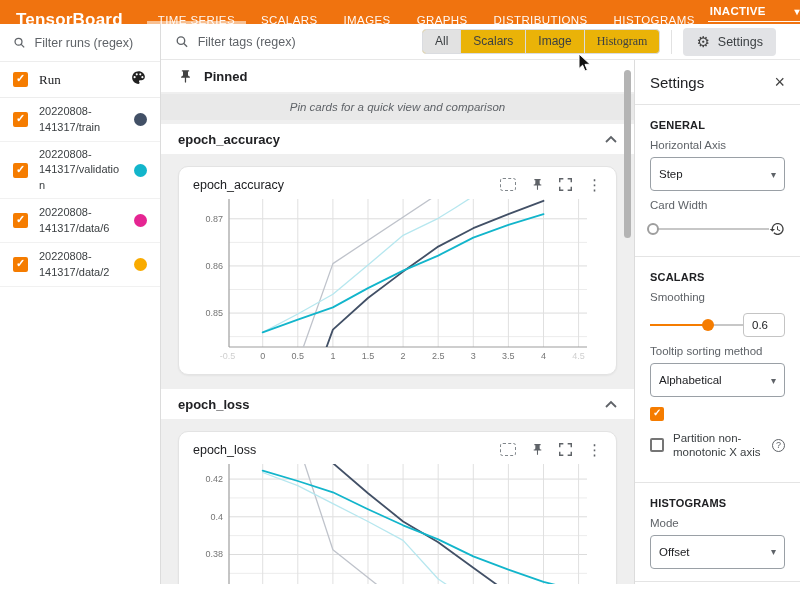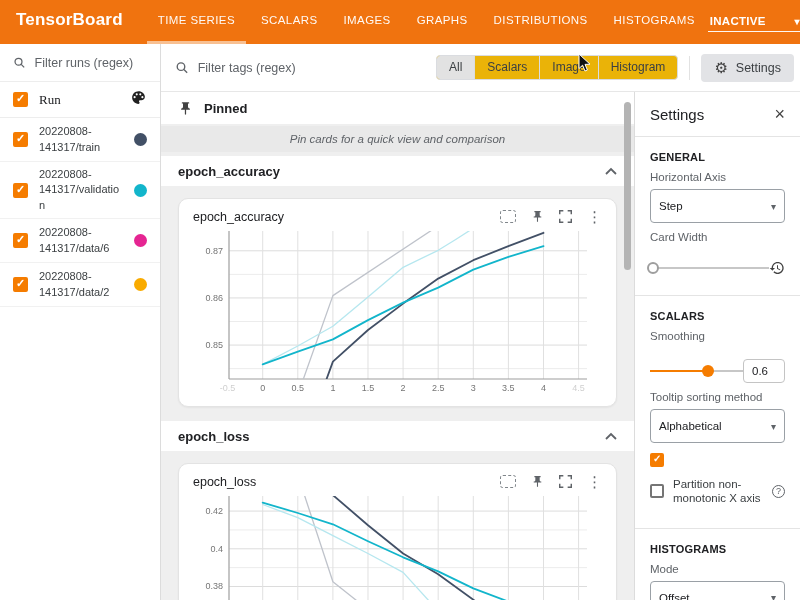--- a/index.html
+++ b/index.html
@@ -1,20 +1,20 @@
 <!DOCTYPE html>
 <html><head>
 <meta charset="utf-8">
 <style>
   * { margin:0; padding:0; box-sizing:border-box; }
   html,body { width:800px; height:600px; overflow:hidden; background:#fff;
     font-family:"Liberation Sans", sans-serif; -webkit-font-smoothing:antialiased; }
 
   
-  .topbar { height:44px; background:#f0730f; display:flex; align-items:stretch; color:#fff; position:relative; }
+  .topbar { height:24px; background:#f0730f; display:flex; align-items:stretch; color:#fff; position:relative; }
   .brand { font-size:17px; font-weight:bold; line-height:40px; padding:0 22px 0 16px; letter-spacing:.2px; }
   .tabs { display:flex; }
   .tab { padding:0 13px; line-height:40px; font-size:11.5px; letter-spacing:.4px; color:rgba(255,255,255,.96); position:relative; white-space:nowrap; }
   .tab.active::after { content:""; position:absolute; left:2px; right:2px; bottom:0; height:3px; background:rgba(255,255,255,.55); }
   .topbar-right { margin-left:auto; display:flex; align-items:center; gap:13px; padding-right:14px; }
   .status-select { width:94px; border-bottom:1px solid rgba(255,255,255,.95); display:flex; align-items:center; justify-content:space-between; font-size:11.5px; font-weight:bold; letter-spacing:.3px; padding:3px 2px 4px; }
   .gear-glyph { font-size:19px; line-height:1; }
 
   
   .content { display:flex; height:560px; }
@@ -30,25 +30,25 @@
   .run-row { min-height:44px; display:flex; align-items:center; gap:11px; padding:5px 13px; border-bottom:1px solid #f1f1f1; }
   .run-name { font-size:11px; color:#3c4043; width:84px; line-height:1.4; overflow-wrap:break-word; }
   .run-dot { width:13px; height:13px; border-radius:50%; margin-left:auto; flex:none; }
 
   .cb { width:15px; height:15px; border:2px solid #757575; border-radius:2px; position:relative; flex:none; background:#fff; }
   .cb.checked { background:#f57c00; border-color:#f57c00; }
   .cb.checked::after { content:"\2713"; position:absolute; left:1px; top:-2px; color:#fff; font-size:11px; font-weight:bold; }
 
   
   .right-col { flex:1; display:flex; flex-direction:column; min-width:0; }
-  .toolbar { height:48px; background:#fff; border-bottom:1px solid #e7e7e7; display:flex; align-items:center; padding:0 6px 0 14px; }
+  .toolbar { height:36px; background:#fff; border-bottom:1px solid #e7e7e7; display:flex; align-items:center; padding:0 24px 0 14px; }
   .tag-search { display:flex; align-items:center; gap:9px; flex:1; }
   .filter-group { display:flex; border:1px solid #dadce0; border-radius:4px; overflow:hidden; height:25px; background:#eab308; }
   .filter-item { padding:0 12px; line-height:23px; font-size:12px; color:#3c4043; border-right:1px solid #dadce0; white-space:nowrap; }
-  .filter-item:last-child { border-right:none; }
+  .filter-item:last-child { border-right:none;font-family:Liberation Serif, serif; }
   .filter-item.selected { background:#e2e2e2; }
   .toolbar-divider { width:1px; height:24px; background:#e2e2e2; margin:0 11px; }
   .settings-btn { display:flex; align-items:center; gap:8px; background:#e2e3e6; border-radius:4px; height:28px; padding:0 13px; font-size:12.5px; color:#3c4043; white-space:nowrap; }
   .settings-btn .gear-glyph { font-size:15px; color:#424242; }
 
   .lower { flex:1; display:flex; min-height:0; }
 
   
   .main { flex:1; background:#efefef; position:relative; overflow:hidden; min-width:0; }
   .pinned-bar { background:#fff; height:32px; display:flex; align-items:center; gap:11px; padding:0 17px; margin-bottom:2px; }
@@ -68,21 +68,21 @@
   .settings { width:166px; min-width:166px; background:#fff; border-left:1px solid #dcdcdc; overflow:hidden; }
   .sp-header { display:flex; align-items:center; justify-content:space-between; padding:13px 15px 9px; }
   .sp-title { font-size:15px; color:#202124; }
   .close-x { font-size:18px; color:#444; line-height:1; }
   .divider { border:none; border-top:1px solid #e4e4e4; margin:4px 0; }
   .sp-section { padding:6px 15px 8px; }
   .sp-heading { font-size:11px; font-weight:bold; color:#202124; letter-spacing:.2px; margin:4px 0 6px; }
   .sp-label { font-size:11.5px; color:#5f6368; margin:8px 0 6px; }
   .select { height:25px; border:1px solid #9aa0a6; border-radius:4px; display:flex; align-items:center; justify-content:space-between; padding:16px 8px; font-size:11.5px; color:#202124; background:#fff; }
   .caret { font-size:10px; color:#5f6368; }
-  .slider-row { display:flex; align-items:center; gap:0; margin:17px 0 7px; }
+  .slider-row { display:flex; align-items:center; gap:0; margin:10px 0 7px; }
   .slider { position:relative; flex:1; height:14px; }
   .slider .track { position:absolute; top:6px; left:0; right:0; height:2px; background:#c7c7c7; }
   .slider .fill { height:2px; background:#f57c00; width:0%; }
   .slider .thumb { position:absolute; top:1px; left:0%; width:12px; height:12px; border-radius:50%; background:#f57c00; margin-left:-4px; }
   .slider.hollow .thumb { background:#fff; border:2px solid #9e9e9e; }
   .value-input { width:42px; height:24px; border:1px solid #c4c4c4; border-radius:4px; font-size:11.5px; color:#202124; padding-left:8px; font-family:inherit; outline:none; }
   .check-row { display:flex; align-items:center; gap:9px; margin:10px 0; font-size:11.5px; color:#3c4043; }
   .check-row .cb { width:14px; height:14px; border-width:2px; }
   .check-row .cb.checked::after { font-size:10px; top:-2px; left:1px; }
   .check-label { line-height:1.25; }

